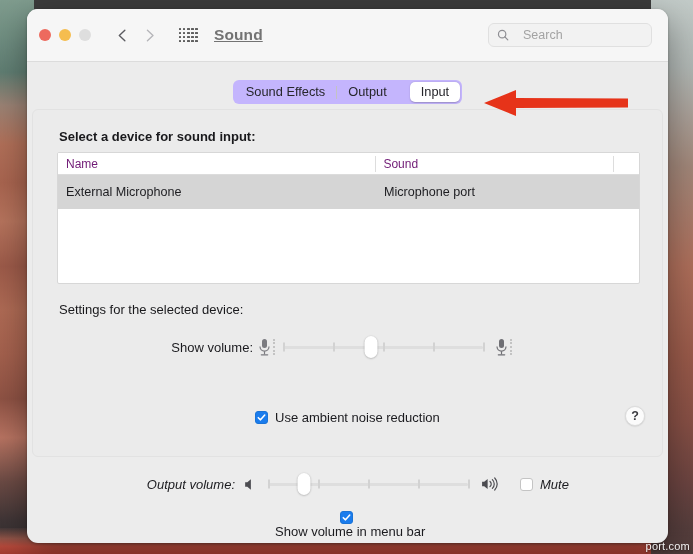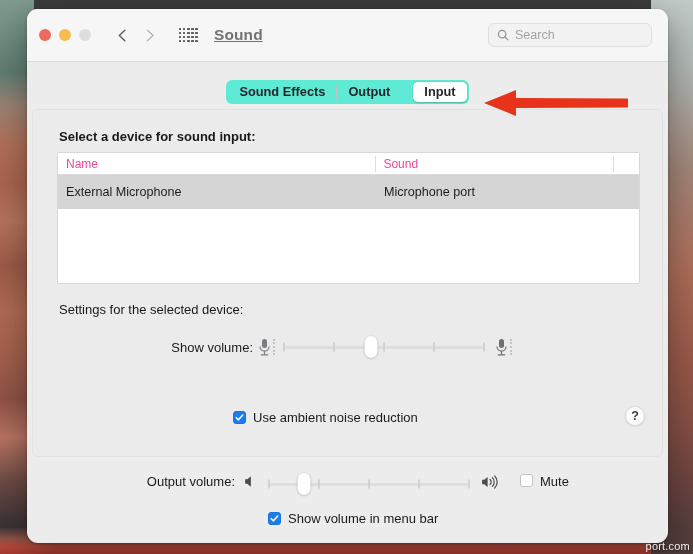--- a/index.html
+++ b/index.html
@@ -132,42 +132,41 @@
     top: 50%;
     transform: translateY(-50%);
     width: 164px;
     height: 24px;
     background: #f2f2f2;
     border: 1px solid #e0e0e0;
     border-radius: 6px;
     display: flex;
     align-items: center;
     padding: 0 8px;
-    gap: 6px;
+    gap: 14px;
   }
   #search-placeholder {
     font-size: 12.5px;
     color: #a3a3a3;
   }
 
   
   #tabbar-wrap {
     display: flex;
     justify-content: center;
     padding-top: 18px;
   }
   #tabbar {
     display: flex;
     align-items: center;
-    background: #5eead4;
+    background: #c4b5fd;
     border-radius: 6px;
     padding: 2px;
     height: 24px;
     position: relative;
-    font-weight: bold;
   }
   .tab {
     font-size: 12.8px;
     color: #26262b;
     padding: 0 11px;
     height: 20px;
     line-height: 20px;
     border-radius: 5px;
     white-space: nowrap;
   }
@@ -217,21 +216,21 @@
   }
   #table-head {
     display: flex;
     height: 22px;
     background: #ffffff;
     border-bottom: 1px solid #dcdcdc;
     align-items: center;
   }
   .th {
     font-size: 12px;
-    color: #ec4899;
+    color: #701a75;
     padding-left: 8px;
     height: 22px;
     line-height: 22px;
     position: relative;
   }
   .th + .th::before {
     content: "";
     position: absolute;
     left: 0; top: 3px;
     width: 1px; height: 16px;
@@ -361,21 +360,21 @@
   }
   .cb-text {
     font-size: 13px;
     color: #1b1b1f;
     margin-left: 7px;
     white-space: nowrap;
   }
 
   #ambient-row {
     position: absolute;
-    left: 200px;
+    left: 222px;
     top: 300px;
     display: flex;
     align-items: center;
   }
 
   #help-button {
     position: absolute;
     right: 17px;
     top: 296px;
     width: 20px; height: 20px;
@@ -391,27 +390,30 @@
     font-weight: 600;
   }
 
   
   #output-volume-row {
     position: absolute;
     left: 32px;
     top: 465px;
     width: 600px;
     display: flex;
+    align-items: center;
+    font-style: italic;
   }
   #showvol-row {
     position: absolute;
     left: 241px;
     top: 502px;
     display: flex;
     align-items: center;
+    flex-direction: column;
   }
 
   
   #arrow {
     position: absolute;
     left: 455px;
     top: 79px;
     width: 148px;
     height: 30px;
     pointer-events: none;

